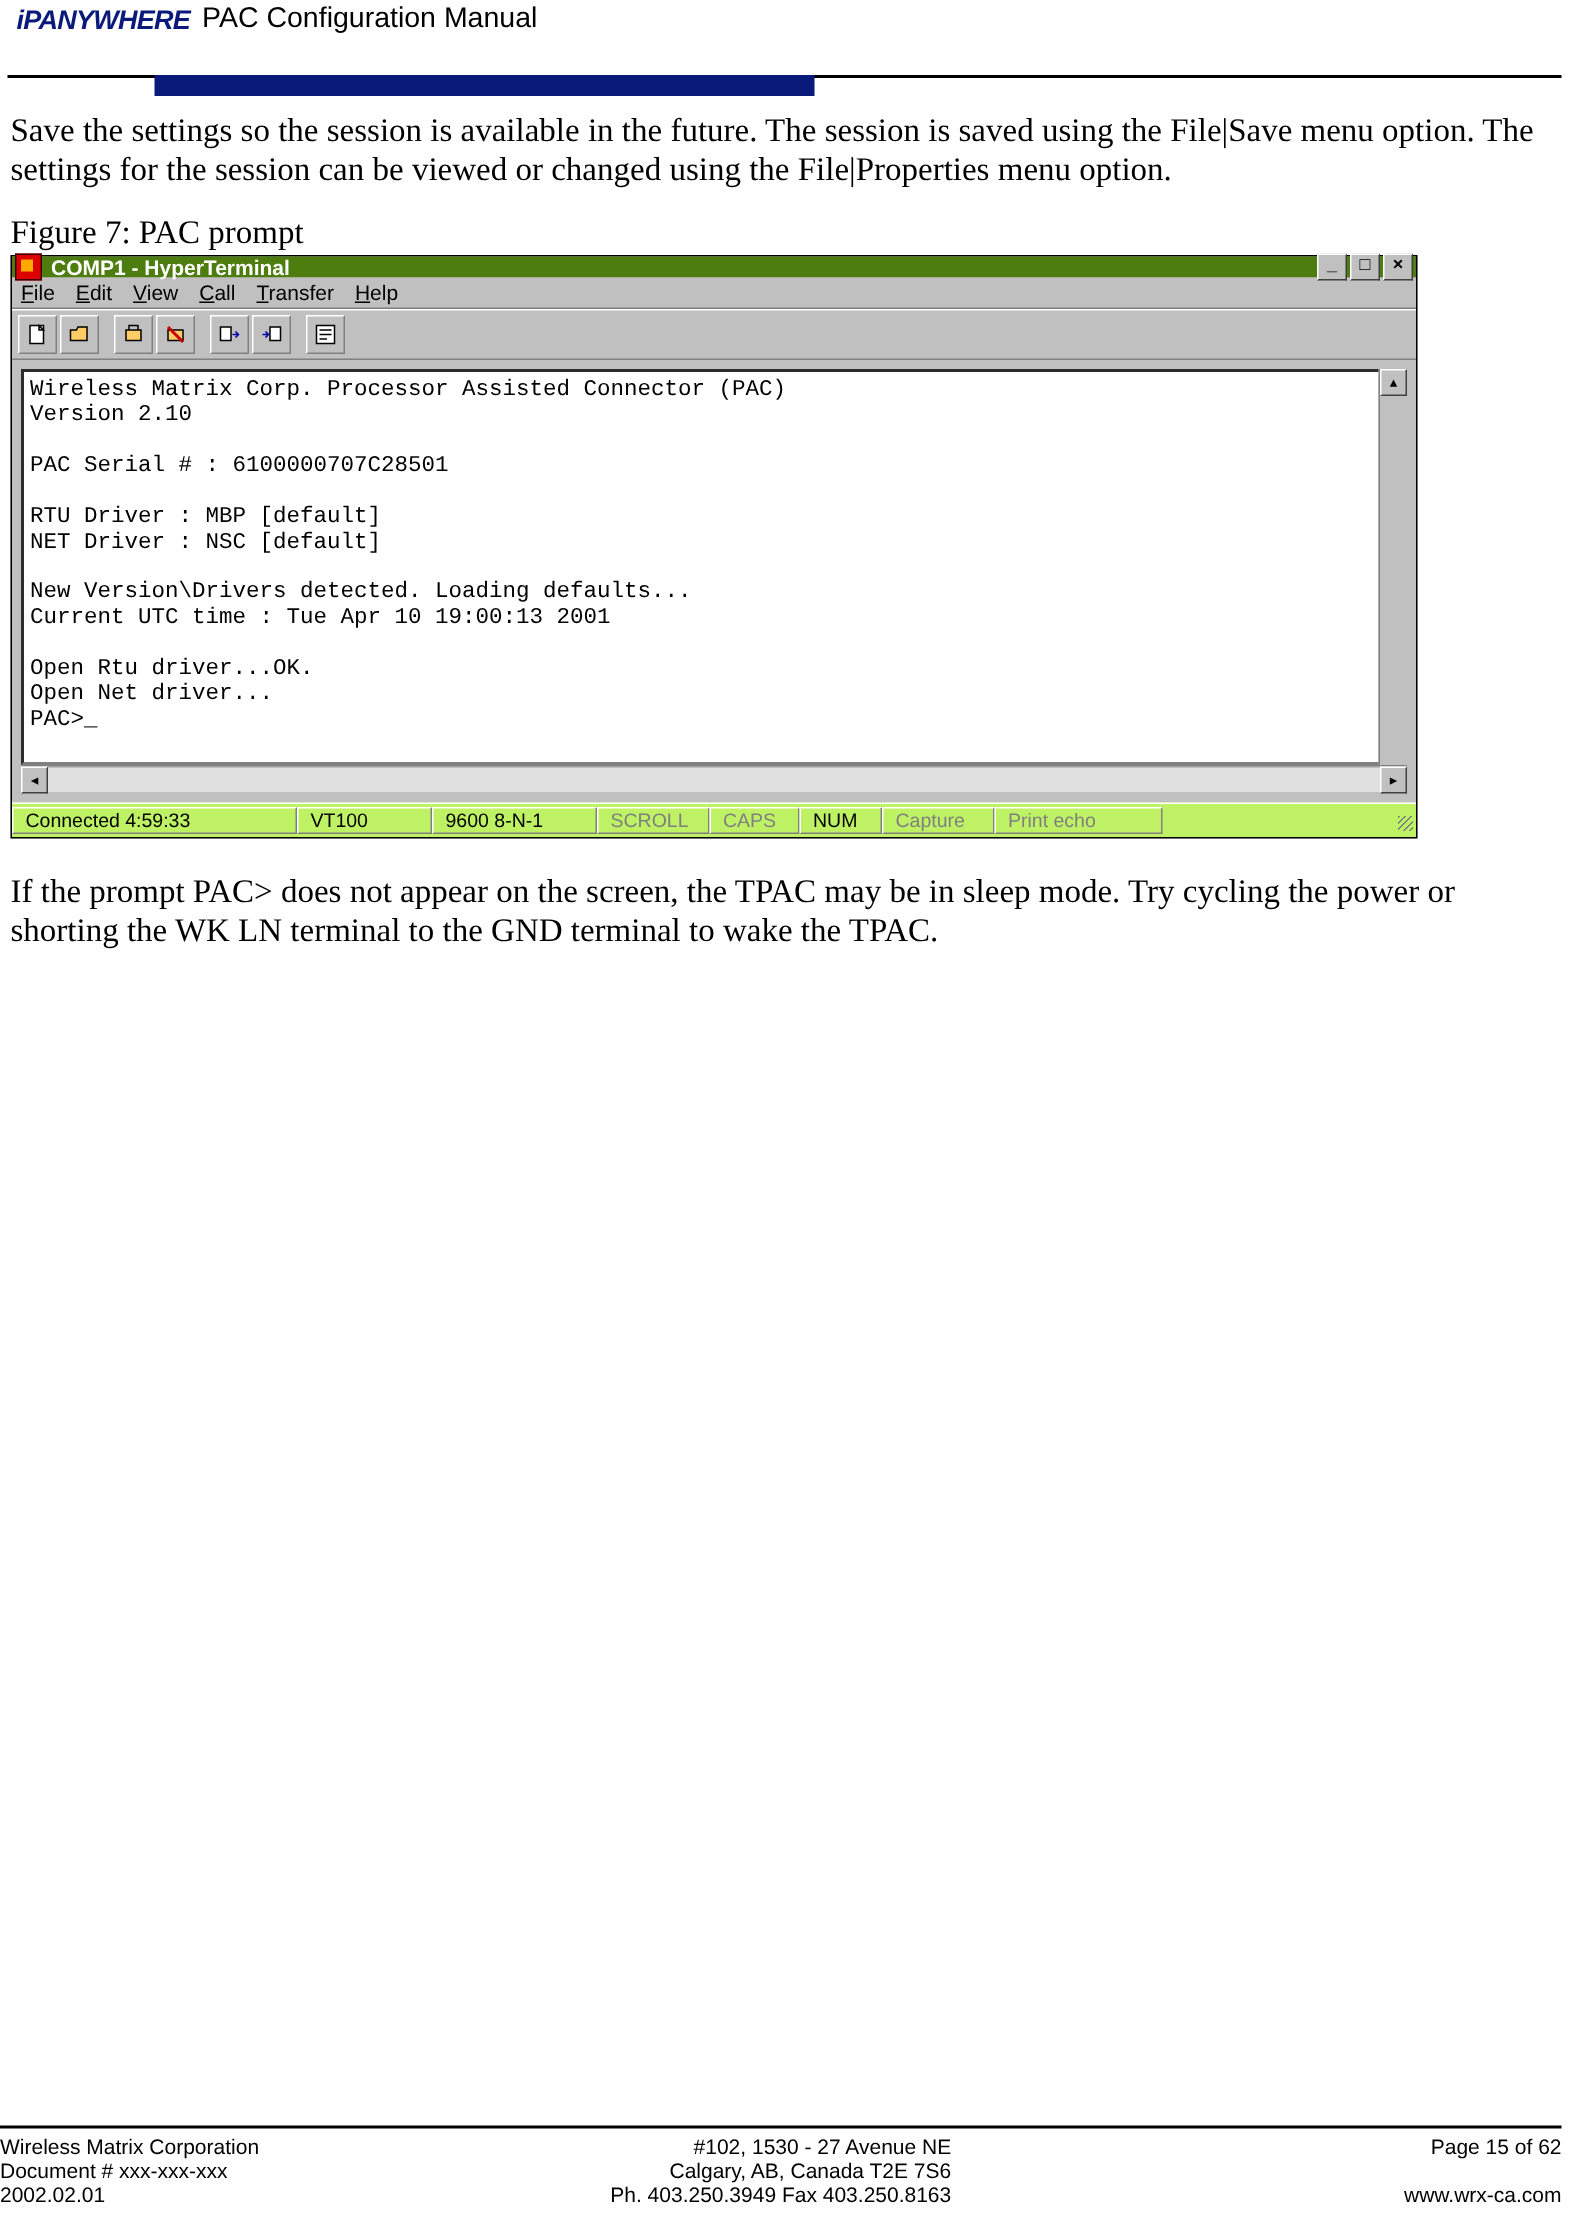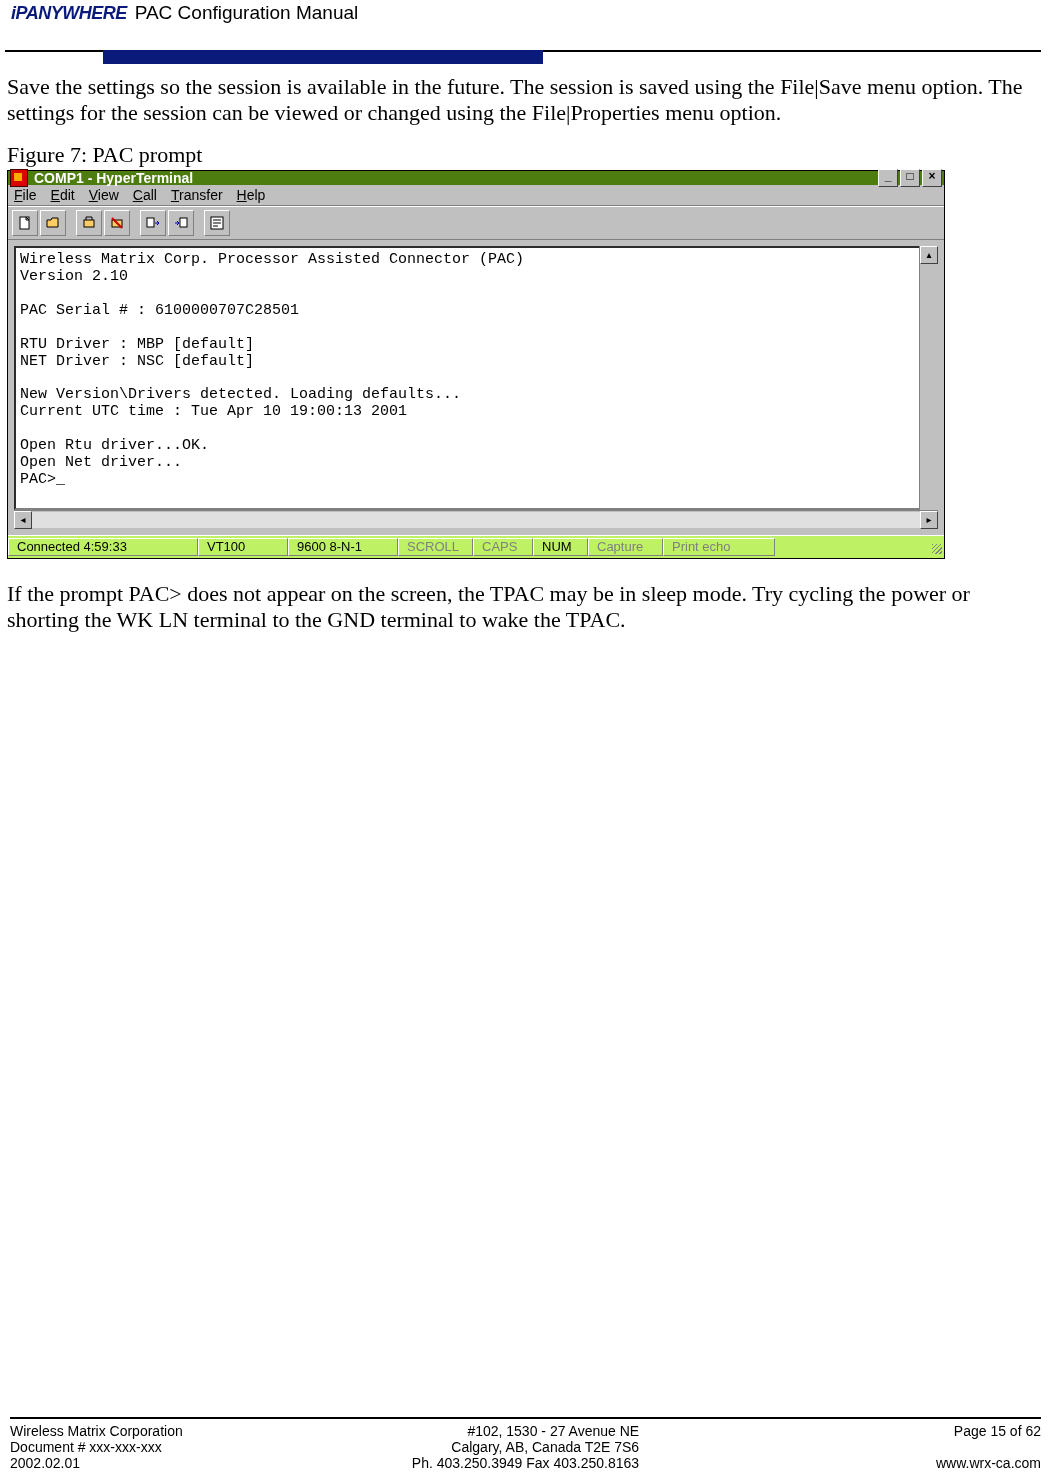--- a/index.html
+++ b/index.html
@@ -218,21 +218,21 @@
     content:"";
     position:absolute;
     right:2px;bottom:2px;
     width:10px;height:10px;
     background: repeating-linear-gradient(135deg,#808080 0 1px,transparent 1px 3px);
   }
 
   .footer {
     position:absolute;
     bottom:10px;
-    left:10px;
+    left:0;
     right:10px;
     border-top:2px solid #000;
     padding-top:4px;
     font-family: Arial, Helvetica, sans-serif;
     font-size:14px;
     display:grid;
     grid-template-columns: 1fr auto 1fr;
     column-gap: 10px;
   }
   .footer .c { text-align:right; }

